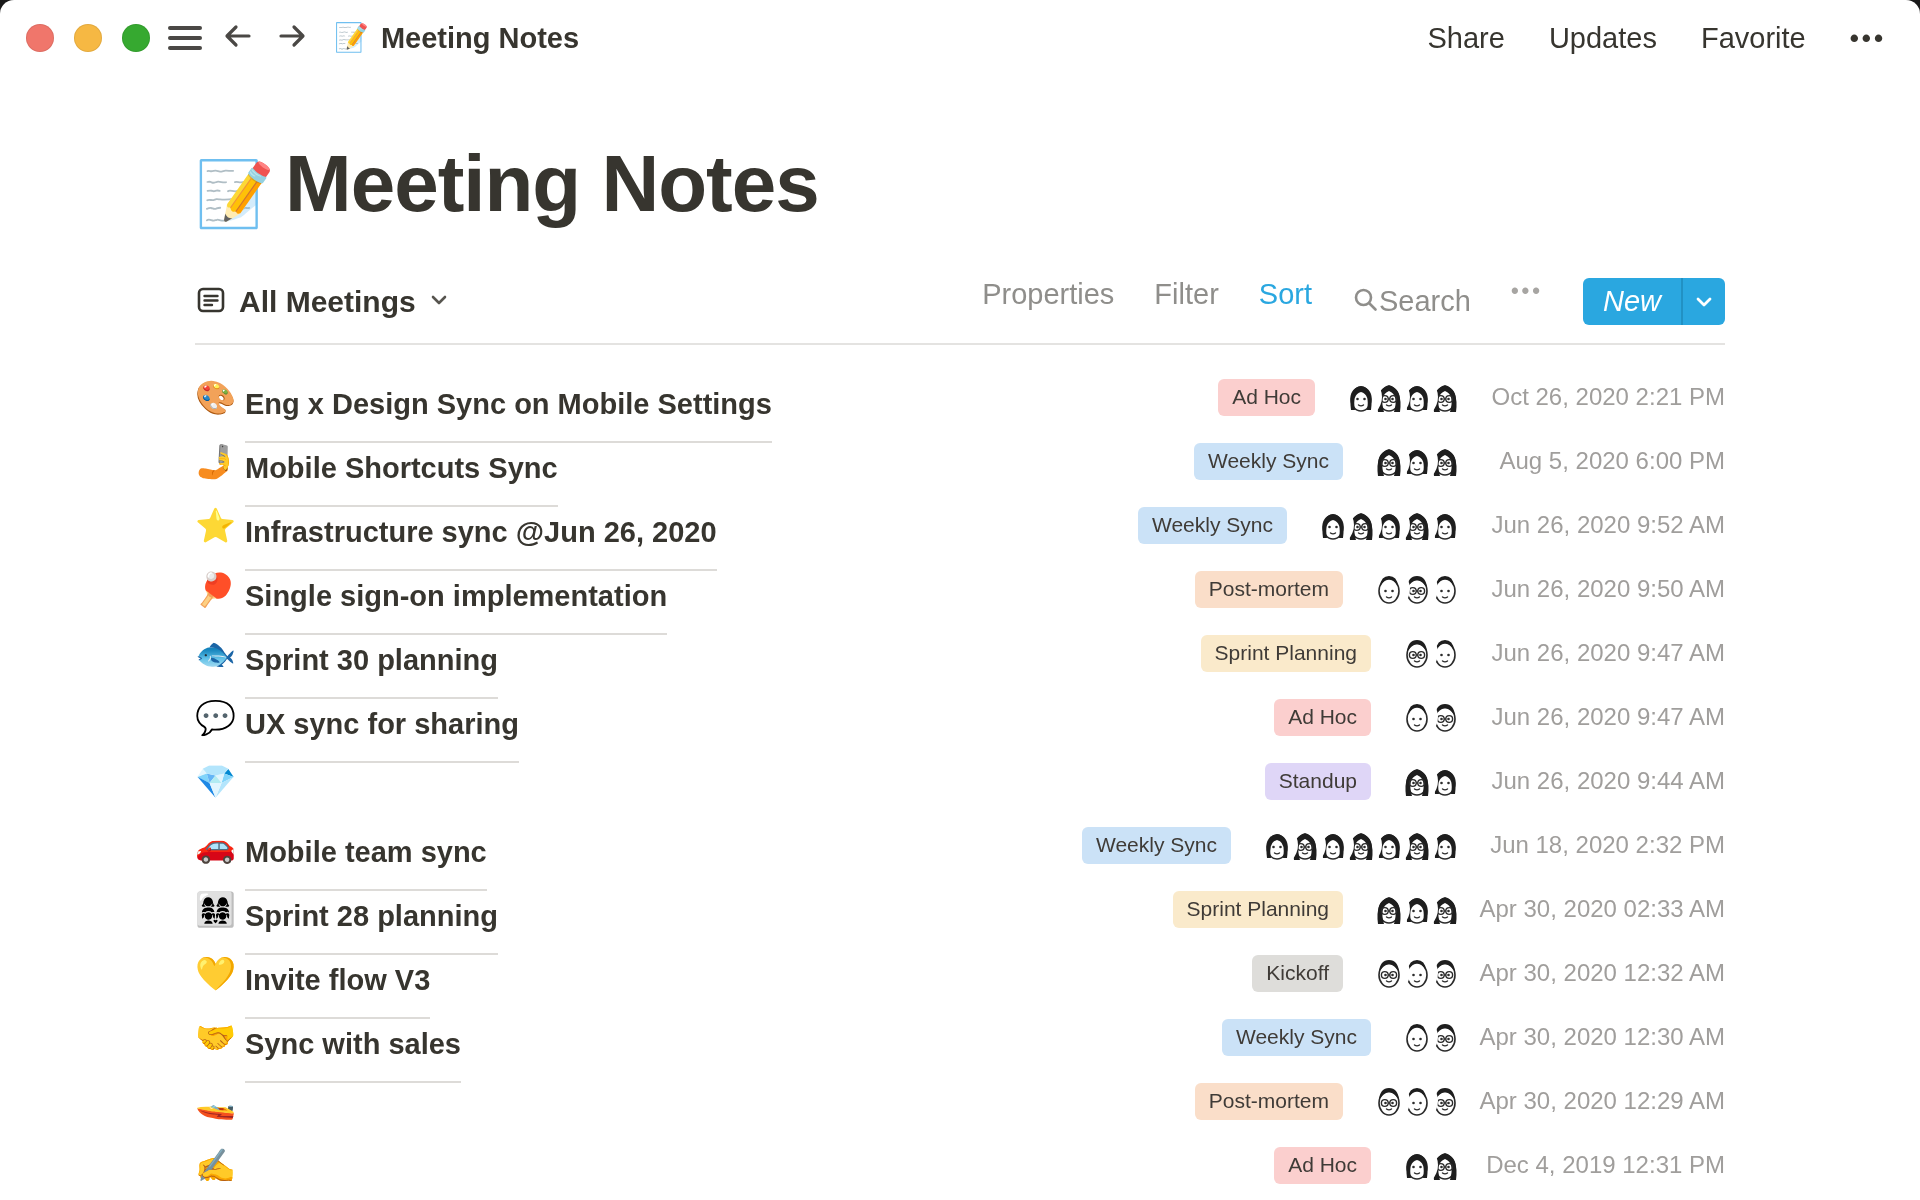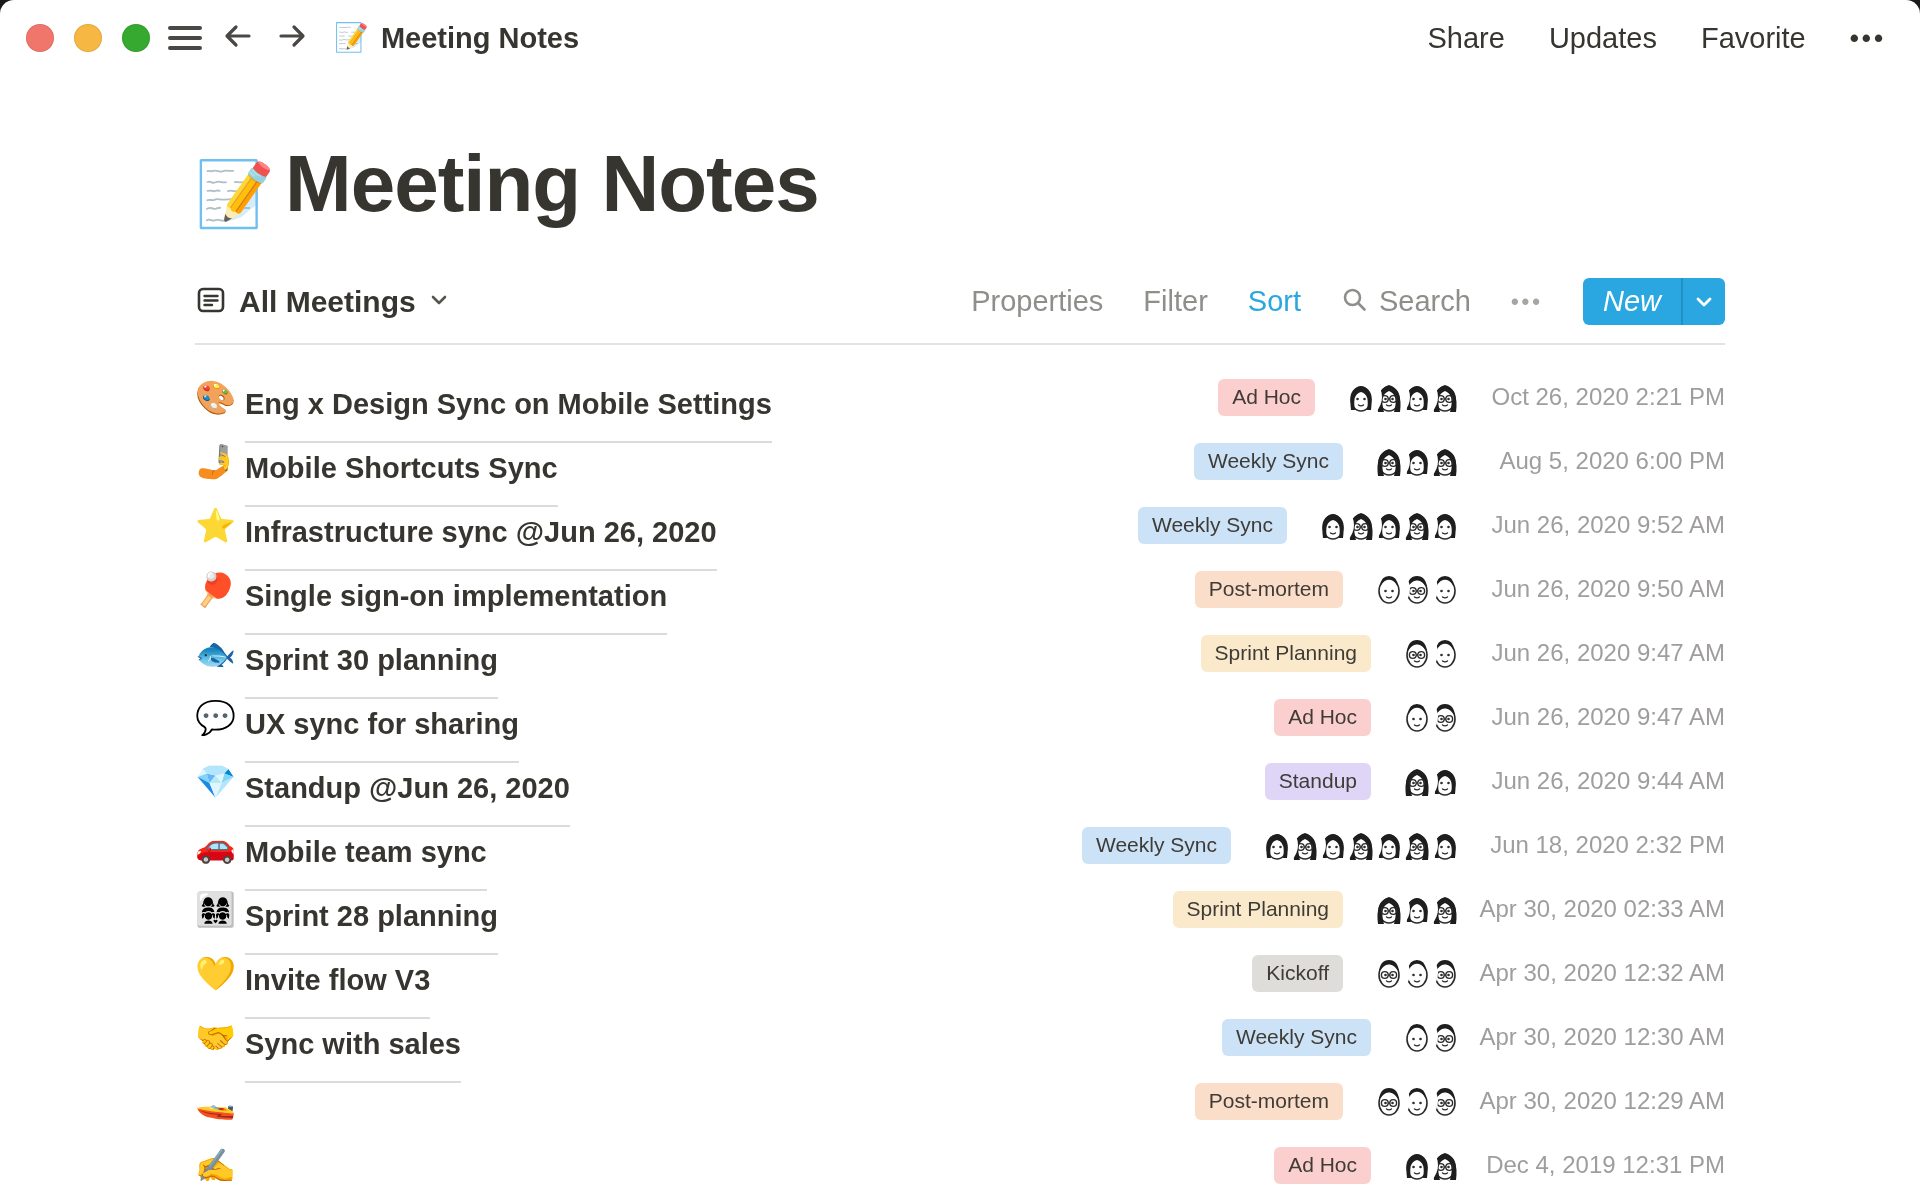--- a/index.html
+++ b/index.html
@@ -25,24 +25,24 @@
   
   .content { padding:0 195px; }
   .page-head { margin-top:66px; display:flex; align-items:flex-end; }
   .page-emoji { font-size:64px; line-height:1; width:78px; }
   .page-h1 { font-size:80px; line-height:1.05; font-weight:700; color:#37352F; margin-left:12px; letter-spacing:-1px; }
 
   
   .toolbar { margin-top:52px; display:flex; align-items:center; padding-bottom:18px; border-bottom:2px solid #E4E3E1; }
   .view-switcher { display:flex; align-items:center; gap:12px; cursor:pointer; }
   .view-label { font-size:30px; font-weight:700; color:#37352F; }
-  .tb-actions { margin-left:auto; display:flex; align-items:center; gap:40px; }
+  .tb-actions { margin-left:auto; display:flex; gap:40px; }
   .tb-link { font-size:29px; color:#8F8E8B; cursor:pointer; }
   .tb-link.active { color:#2AA7E0; }
-  .search-group { display:flex; align-items:center; gap:11px; cursor:pointer; }
+  .search-group { display:flex; align-items:center; gap:0; cursor:pointer; }
   .toolbar-dots { font-size:22px; color:#A7A5A2; letter-spacing:3px; font-weight:700; cursor:pointer; }
   .new-btn { display:flex; align-items:stretch; height:47px; background:#2AA7E0; border-radius:6px; overflow:hidden; cursor:pointer; }
   .new-btn-main { display:flex; align-items:center; padding:0 20px; color:#fff; font-size:29px; font-weight:500;font-style:italic; }
   .new-btn-divider { width:2px; background:rgba(9,79,113,0.25); }
   .new-btn-caret { width:42px; display:flex; align-items:center; justify-content:center; }
 
   
   .rows { padding-top:20px; }
   .row { height:64px; display:flex; align-items:center; }
   .row-icon { width:50px; font-size:33px; line-height:1; flex:0 0 auto; }
@@ -393,21 +393,20 @@
                 <circle cx="21.5" cy="20" r="1.3" fill="#2b2b2b"></circle>
                 <path d="M15.5 26 Q18 27.8 20.5 26" fill="none" stroke="#2b2b2b" stroke-width="1.4" stroke-linecap="round"></path>
               </svg>
             </span>
           </span>
         <span class="date">Jun 26, 2020 9:47 AM</span>
       </div>
 
       <div class="row">
         <span class="row-icon">💎</span>
-        <a class="row-title">Standup @Jun 26, 2020</a>
         <span class="spacer"></span>
         <span class="tag" style="background: rgb(223, 214, 247);">Standup</span>
         <span class="avatars">
             <span class="avatar" style="z-index: 2;">
               <svg width="36" height="36" viewBox="0 0 36 36">
                 <ellipse cx="18" cy="20" rx="10" ry="12" fill="#ffffff" stroke="#2b2b2b" stroke-width="1.6"></ellipse>
                 <path d="M7,33 Q4,10 18,6 Q32,10 29,33 L23,33 Q28,16 18,12 Q8,16 13,33 Z" fill="#1e1e1e"></path>
                 <circle cx="13.8" cy="20" r="3.4" fill="none" stroke="#2b2b2b" stroke-width="1.4"></circle>
                 <circle cx="22.2" cy="20" r="3.4" fill="none" stroke="#2b2b2b" stroke-width="1.4"></circle>
                 <path d="M17.2 20 H18.8" stroke="#2b2b2b" stroke-width="1.4"></path>

